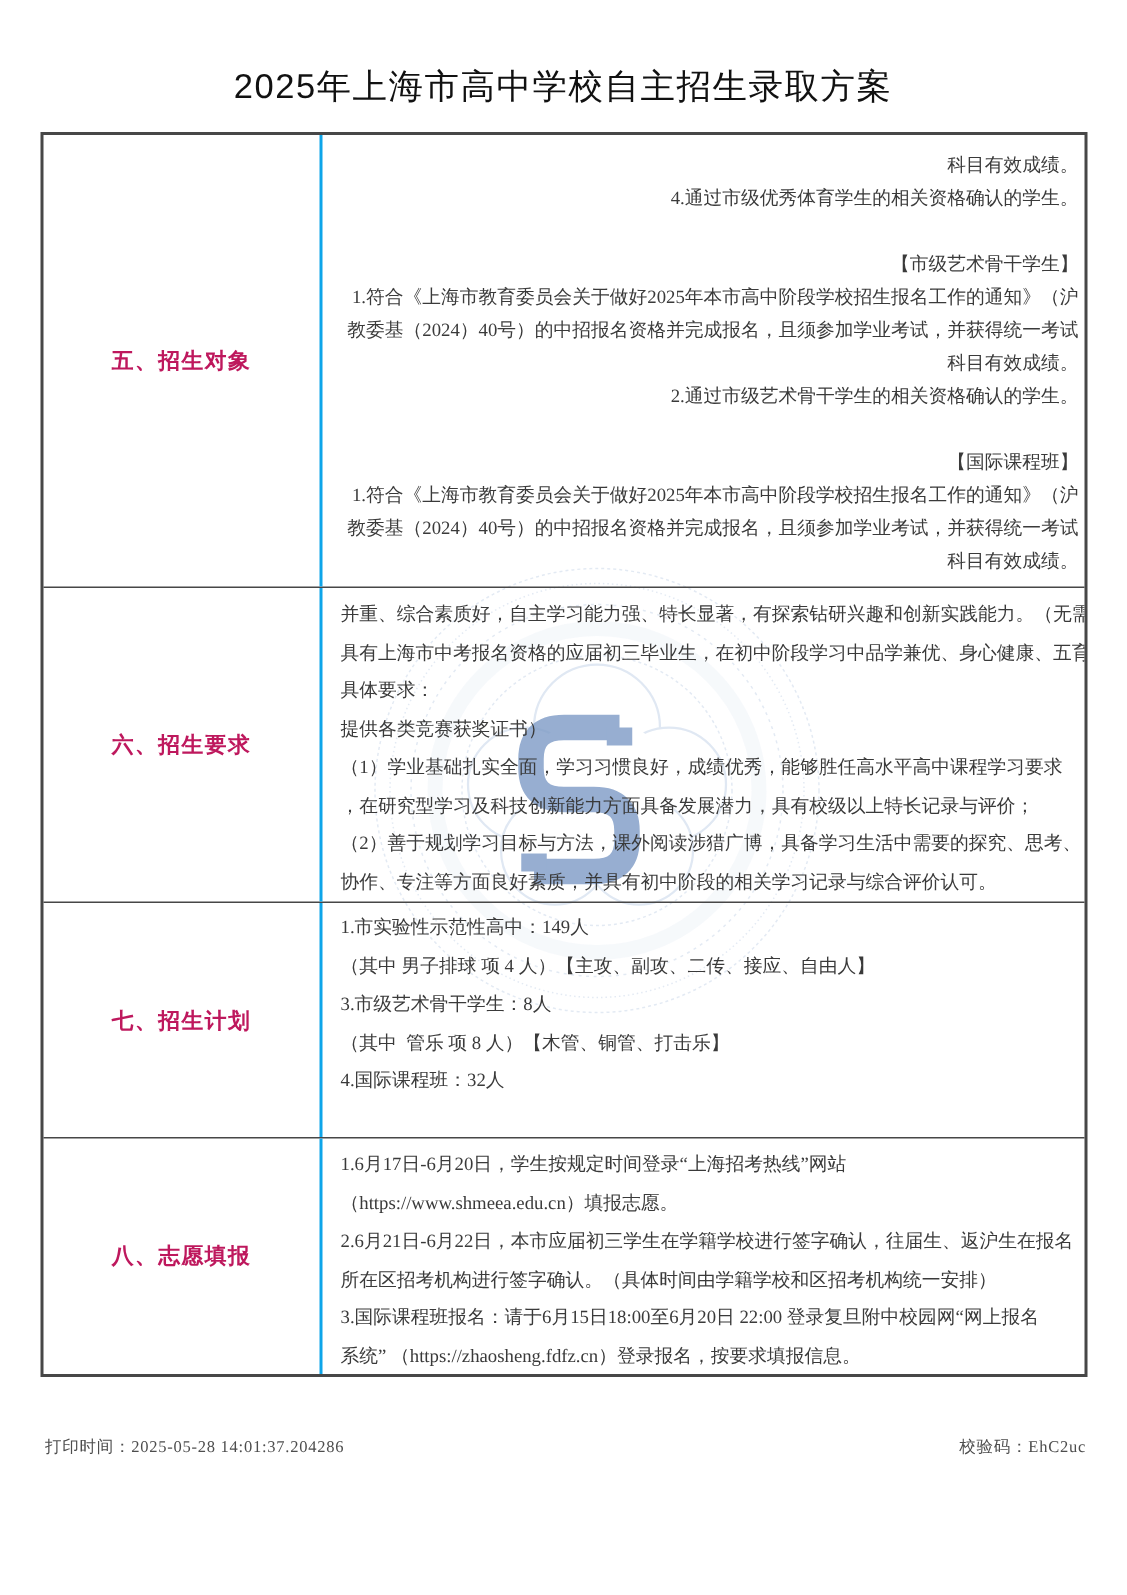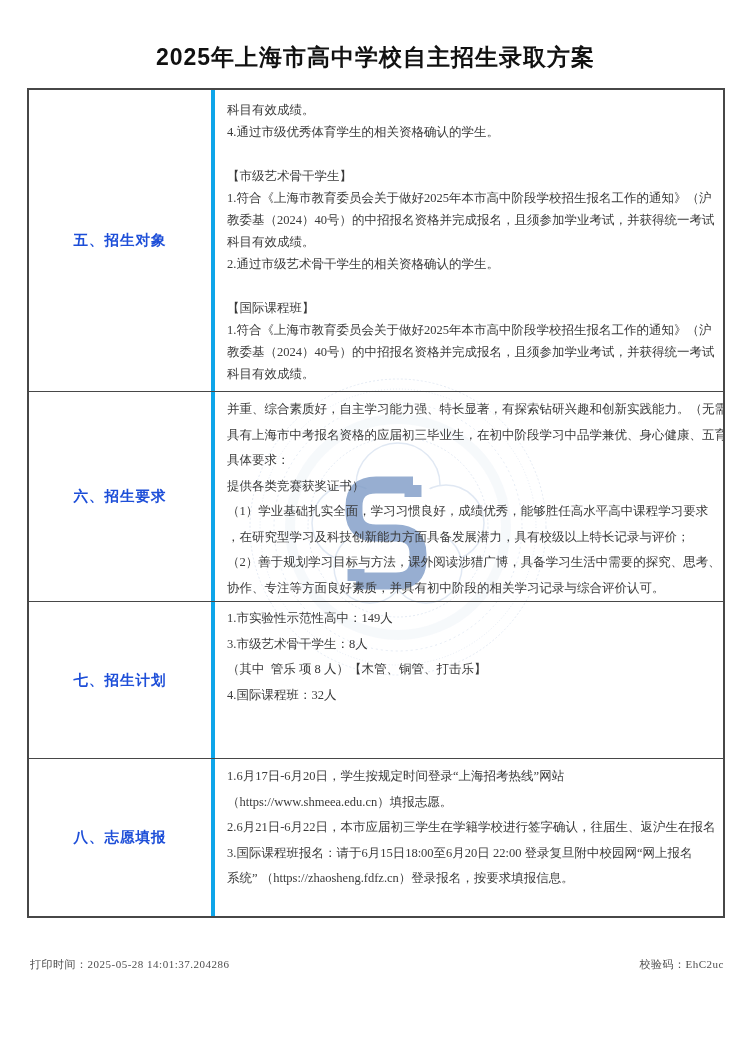--- a/index.html
+++ b/index.html
@@ -12,62 +12,62 @@
     background: #ffffff;
     overflow: hidden;
     font-family: "Liberation Serif", "DejaVu Serif", serif;
     color: #3a3a3a;
   }
   .doc-title {
     position: absolute;
     top: 42px; left: 0; right: 0;
     text-align: center;
     font-family: "Liberation Sans", "DejaVu Sans", sans-serif;
-    font-weight: 700;
+    font-weight: 400;
     font-size: 23px;
     letter-spacing: 1px;
     color: #111111;
   }
   .admission-table {
     position: absolute;
     left: 27px; top: 88px;
     width: 698px;
     border: 2px solid #474747;
     background: transparent;
   }
   .t-row {
     display: flex;
     border-bottom: 1px solid #474747;
   }
   .t-row:last-child { border-bottom: none; }
   .label-cell {
     width: 186px;
     flex: 0 0 186px;
-    border-right: 4px solid #0ea5e9;
+    border-right: 2px solid #0ea5e9;
     display: flex;
     align-items: center;
     justify-content: center;
     font-family: "Liberation Sans", "DejaVu Sans", sans-serif;
     font-weight: 700;
     font-size: 14.5px;
     letter-spacing: 1px;
-    color: #1d4ed8;
+    color: #be185d;
   }
   .content-cell {
     flex: 1 1 auto;
     padding: 9px 4px 0 12px;
     font-size: 12.5px;
     overflow: hidden;
   }
   .line { white-space: pre; }
   .row-1 { height: 302px; }
   .row-2 { height: 210px; }
   .row-3 { height: 157px; }
   .row-4 { height: 157px; }
-  .row-1 .line { line-height: 22px; height: 22px; }
+  .row-1 .line { line-height: 22px; height: 22px; text-align: right; }
   .row-2 .line { line-height: 25.5px; height: 25.5px; }
   .row-2 .content-cell { padding-top: 5px; }
   .row-3 .line { line-height: 25.5px; height: 25.5px; font-family: Liberation Serif, serif; }
   .row-3 .content-cell { padding-top: 4px; }
   .row-4 .line { line-height: 25.5px; height: 25.5px; }
   .row-4 .content-cell { padding-top: 5px; }
   .watermark {
     position: absolute;
     left: 248px; top: 370px;
     width: 300px; height: 310px;
@@ -152,32 +152,34 @@
           <div class="line">，在研究型学习及科技创新能力方面具备发展潜力，具有校级以上特长记录与评价；</div>
           <div class="line">（2）善于规划学习目标与方法，课外阅读涉猎广博，具备学习生活中需要的探究、思考、</div>
           <div class="line">协作、专注等方面良好素质，并具有初中阶段的相关学习记录与综合评价认可。</div>
         </div>
     </div>
 
     <div class="t-row row-3">
       <div class="label-cell">七、招生计划</div>
       <div class="content-cell">
           <div class="line">1.市实验性示范性高中：149人</div>
+          <div class="line">（其中 男子排球 项 4 人）【主攻、副攻、二传、接应、自由人】</div>
           <div class="line">3.市级艺术骨干学生：8人</div>
           <div class="line">（其中  管乐 项 8 人）【木管、铜管、打击乐】</div>
           <div class="line">4.国际课程班：32人</div>
         </div>
     </div>
 
     <div class="t-row row-4">
       <div class="label-cell">八、志愿填报</div>
       <div class="content-cell">
           <div class="line">1.6月17日-6月20日，学生按规定时间登录“上海招考热线”网站</div>
           <div class="line">（https://www.shmeea.edu.cn）填报志愿。</div>
           <div class="line">2.6月21日-6月22日，本市应届初三学生在学籍学校进行签字确认，往届生、返沪生在报名</div>
+          <div class="line">所在区招考机构进行签字确认。（具体时间由学籍学校和区招考机构统一安排）</div>
           <div class="line">3.国际课程班报名：请于6月15日18:00至6月20日 22:00 登录复旦附中校园网“网上报名</div>
           <div class="line">系统” （https://zhaosheng.fdfz.cn）登录报名，按要求填报信息。</div>
         </div>
     </div>
 
   </div>
 
   <div class="footer-left"><span>打印时间：</span><span>2025-05-28 14:01:37.204286</span></div>
 
   <div class="footer-right"><span>校验码：</span><span>EhC2uc</span></div>

